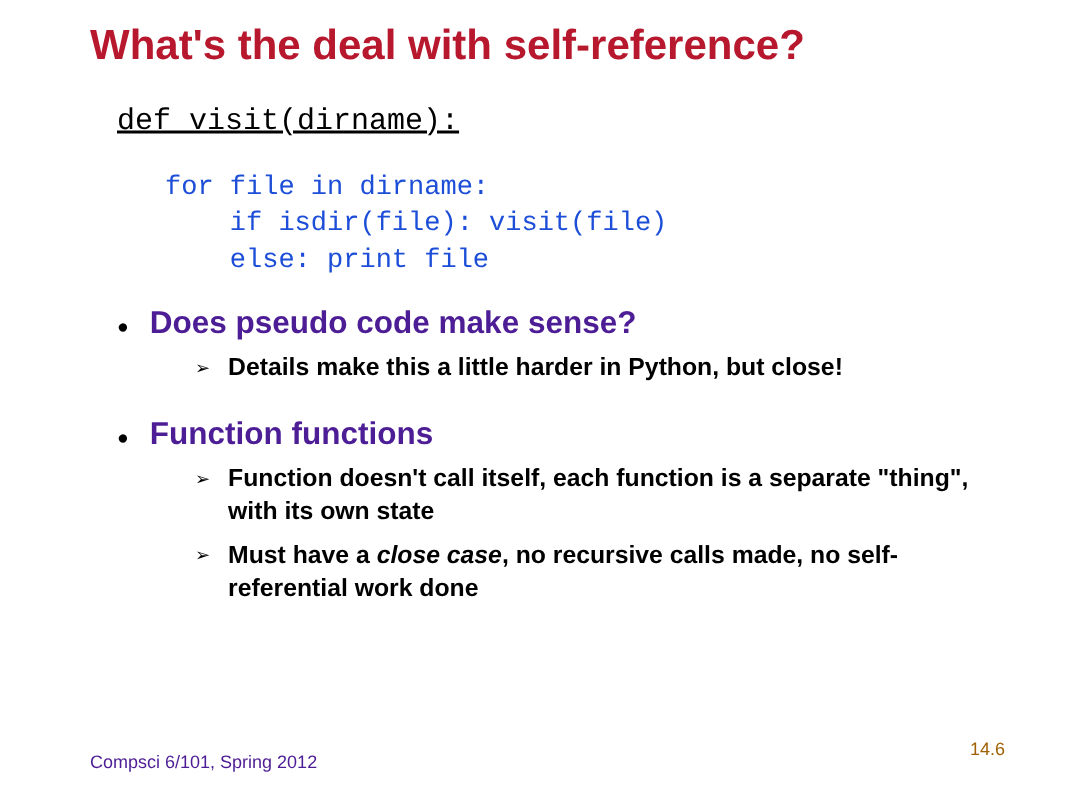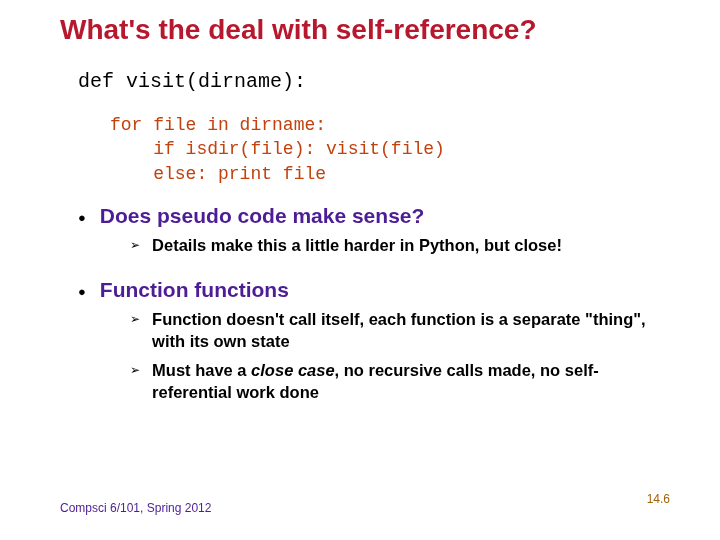--- a/index.html
+++ b/index.html
@@ -22,25 +22,26 @@
     margin-bottom: 22px;
   }
   .code-block {
     font-family: "Courier New", Courier, monospace;
     font-size: 20px;
     color: #000;
     margin-left: 18px;
     margin-bottom: 18px;
     line-height: 1.35;
     white-space: pre;
+    text-decoration: underline;
   }
   .code-sub {
     font-family: "Courier New", Courier, monospace;
     font-size: 18px;
-    color: #c2410c;
+    color: #1d4ed8;
     margin-left: 50px;
     line-height: 1.35;
     white-space: pre;
     margin-bottom: 18px;
   }
   .bullet-row {
     display: flex;
     align-items: flex-start;
     margin-left: 18px;
     margin-bottom: 6px;

